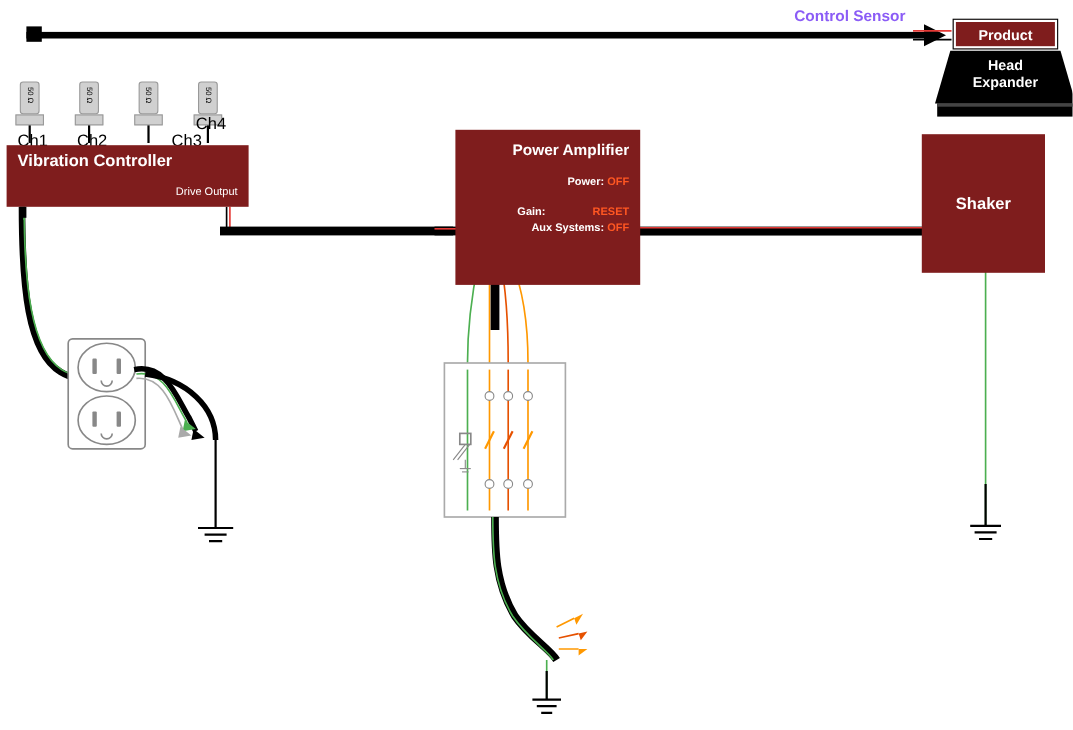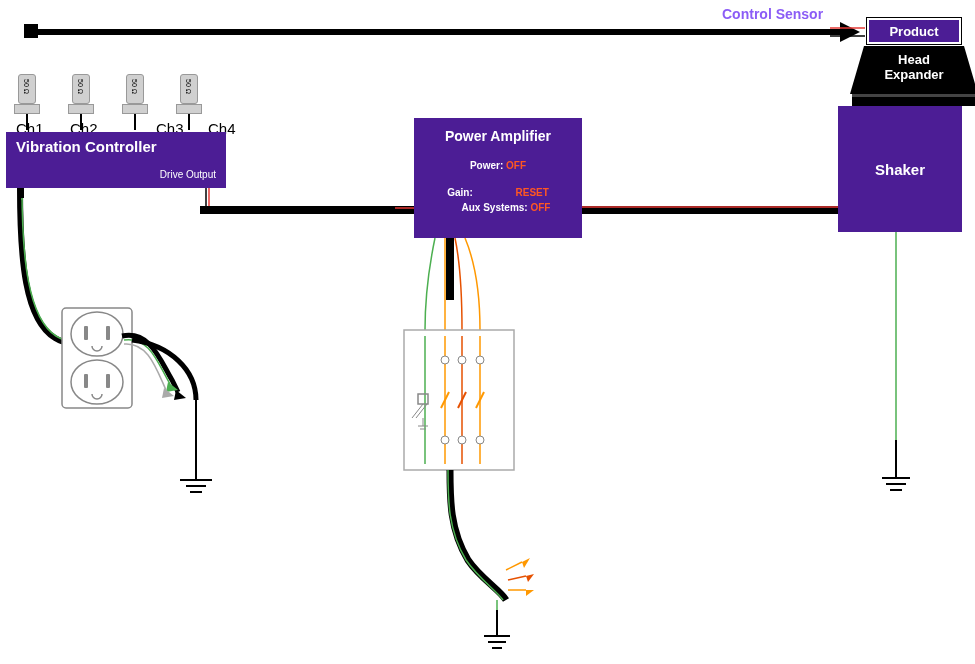--- a/index.html
+++ b/index.html
@@ -1,18 +1,18 @@
 <!DOCTYPE html>
 <html><head>
 <meta charset="utf-8">
 <style>
   * { box-sizing: border-box; margin: 0; padding: 0; }
   body { width: 975px; height: 664px; position: relative; font-family: Arial, sans-serif; background: #fff; overflow: hidden; }
   .abs { position: absolute; }
-  .box { background: #4c1d95; color: #fff; }
+  .box { background: #7f1d1d; color: #fff; }
   .label { font-size: 11px; color: #8b5cf6; font-weight: bold; }
   .ch-label { font-size: 15px; color: #000; }
   .connector { background: #d0d0d0; border: 1px solid #999; position: absolute; }
   svg { position: absolute; top:0; left:0; width:975px; height:664px; pointer-events:none; }
 </style>
 </head>
 <body>
 
 <svg viewBox="0 0 975 664">
 
@@ -131,21 +131,21 @@
     <polygon points="14,0 114,0 128,48 0,48" fill="#000"></polygon>
   </svg>
   <div style="position:relative; color:#fff; text-align:center; font-weight:bold; font-size:13px; padding-top:6px;">
     <div>Head</div>
     <div>Expander</div>
   </div>
 </div>
 
 <div class="abs" style="left:852px; top:94px; width:124px; height:12px; background:#000; border-top:3px solid #444;"></div>
 
-<div class="abs box" style="left:838px; top:106px; width:124px; height:126px; text-align:center; font-weight:bold; font-size:15px; display:flex; align-items:center; justify-content:center;">Shaker</div>
+<div class="abs box" style="left:838px; top:122px; width:112px; height:126px; text-align:center; font-weight:bold; font-size:15px; display:flex; align-items:center; justify-content:center;">Shaker</div>
 
 <div class="abs" style="left:10px; top:74px; width:220px; height:58px;">
 
   <div class="connector" style="left:8px; top:0; width:18px; height:30px; border-radius:3px;">
       <span style="font-size:7px; writing-mode:vertical-rl; position:absolute; left:4px; top:4px;">50 Ω</span>
     </div>
   <div class="connector" style="left:62px; top:0; width:18px; height:30px; border-radius:3px;">
       <span style="font-size:7px; writing-mode:vertical-rl; position:absolute; left:4px; top:4px;">50 Ω</span>
     </div>
   <div class="connector" style="left:116px; top:0; width:18px; height:30px; border-radius:3px;">
@@ -161,31 +161,31 @@
   <div class="connector" style="left:166px; top:30px; width:26px; height:10px;"></div>
 
   <div style="position:absolute; left:16px; top:40px; width:2px; height:16px; background:#000;"></div>
   <div style="position:absolute; left:70px; top:40px; width:2px; height:16px; background:#000;"></div>
   <div style="position:absolute; left:124px; top:40px; width:2px; height:16px; background:#000;"></div>
   <div style="position:absolute; left:178px; top:40px; width:2px; height:16px; background:#000;"></div>
 
   <div class="ch-label" style="position:absolute; left:6px; top:46px;">Ch1</div>
   <div class="ch-label" style="position:absolute; left:60px; top:46px;">Ch2</div>
   <div class="ch-label" style="position:absolute; left:114px; top:46px;margin-left:32px;">Ch3</div>
-  <div class="ch-label" style="position:absolute; left:168px; top:46px;margin-left:30px;">Ch4</div>
+  <div class="ch-label" style="position:absolute; left:168px; top:30px;">Ch4</div>
 </div>
 
 <div class="abs box" style="left:6px; top:132px; width:220px; height:56px; padding:6px 10px;">
   <div style="font-weight:bold; font-size:15px;">Vibration Controller</div>
   <div style="text-align:right; font-size:10px; margin-top:14px;">Drive Output</div>
 </div>
 
 <div class="abs" style="left:18px; top:188px; width:6px; height:10px; background:#000;"></div>
 
-<div class="abs box" style="left:414px; top:118px; width:168px; height:120px; text-align:center; padding:10px;">
+<div class="abs box" style="left:414px; top:118px; width:168px; height:141px; text-align:right; padding:10px;">
   <div style="font-weight:bold; font-size:14px; margin-bottom:14px;">Power Amplifier</div>
   <div style="font-size:10px; margin:16px 0;">
     <span style="font-weight:bold;">Power:</span>
     <span style="font-weight:bold; color:#FF5722;">OFF</span>
   </div>
   <div style="font-size:10px; margin:4px 0;">
     <span style="font-weight:bold;">Gain:</span>
     <span style="font-weight:bold; color:#FF5722;margin-left:40px;">RESET</span>
   </div>
   <div style="font-size:10px; margin:4px 0;">

